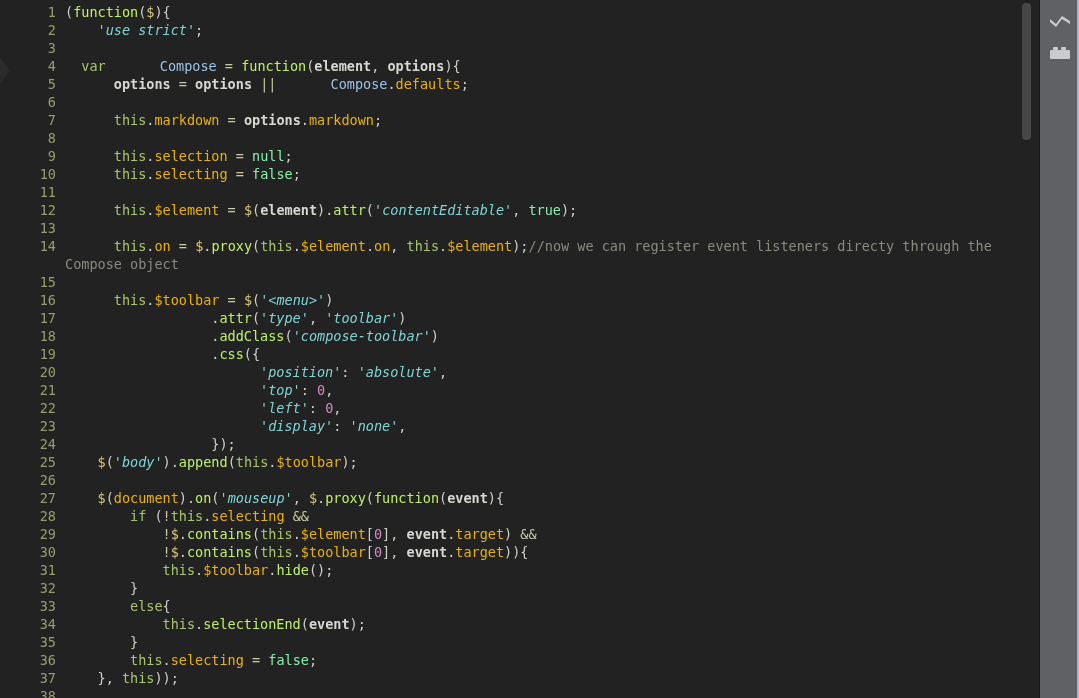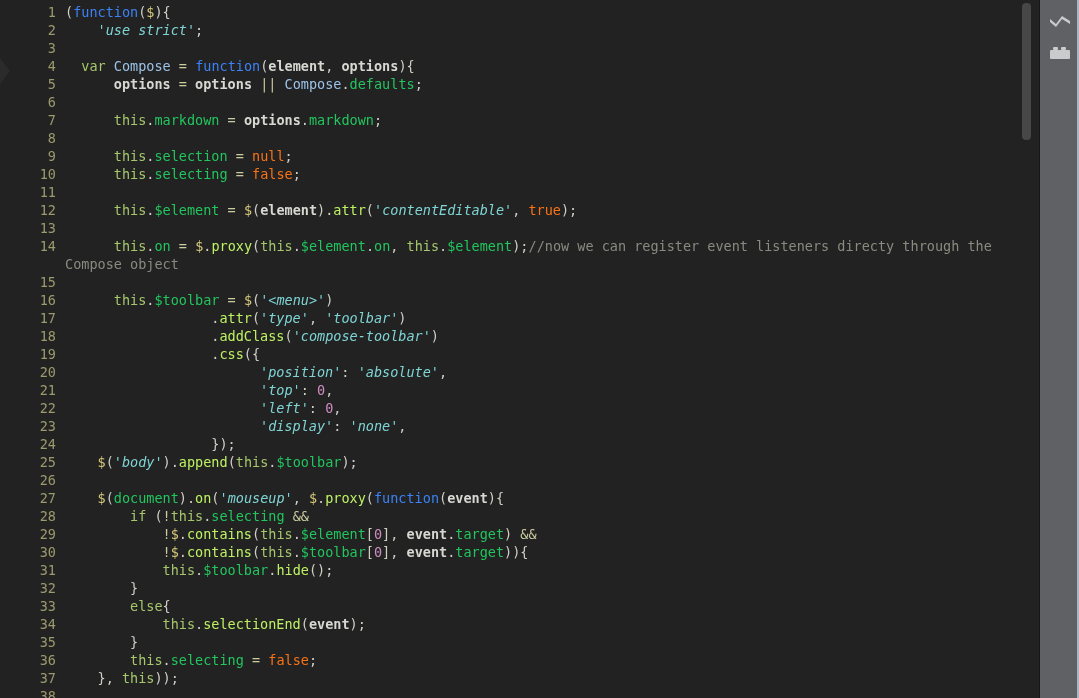--- a/index.html
+++ b/index.html
@@ -80,30 +80,30 @@
     padding-left: 9px;
     color: #cfcfc8;
     line-height: 18px;
     white-space: pre-wrap;
     word-break: break-word;
     max-width: 975px;
   }
 
   
   .t-def      { color: #a6c76c; margin-top: 32px; }   
-  .t-kw       { color: #3b82f6; margin-top: 32px; }   
-  .t-cls      { color: #9cc3e8; }   
+  .t-kw       { color: #bef264; margin-top: 32px; }   
+  .t-cls      { color: #9cc3e8; margin-left: 46px; }   
   .t-str      { color: #7fd4d4; font-style: italic; }   
   .t-fn       { color: #bef264; }   
-  .t-prop     { color: #22c55e; }   
+  .t-prop     { color: #eab308; }   
   .t-op       { color: #cbcba0; }   
   .t-punc     { color: #cfcfc8; }   
   .t-dollar   { color: #d6c87a; }   
   .t-param    { color: #d8d8d2; font-weight: bold; }  
-  .t-lit      { color: #f97316; text-align: right; }   
+  .t-lit      { color: #86efac; text-align: right; }   
   .t-num      { color: #d08cc0; }   
   .t-cmt      { color: #8a8a80; }   
   .t-plain    { color: #cfcfc8; }
 
   
   .vscroll-track {
     position: absolute;
     right: 8px;
     top: 0;
     width: 9px;

